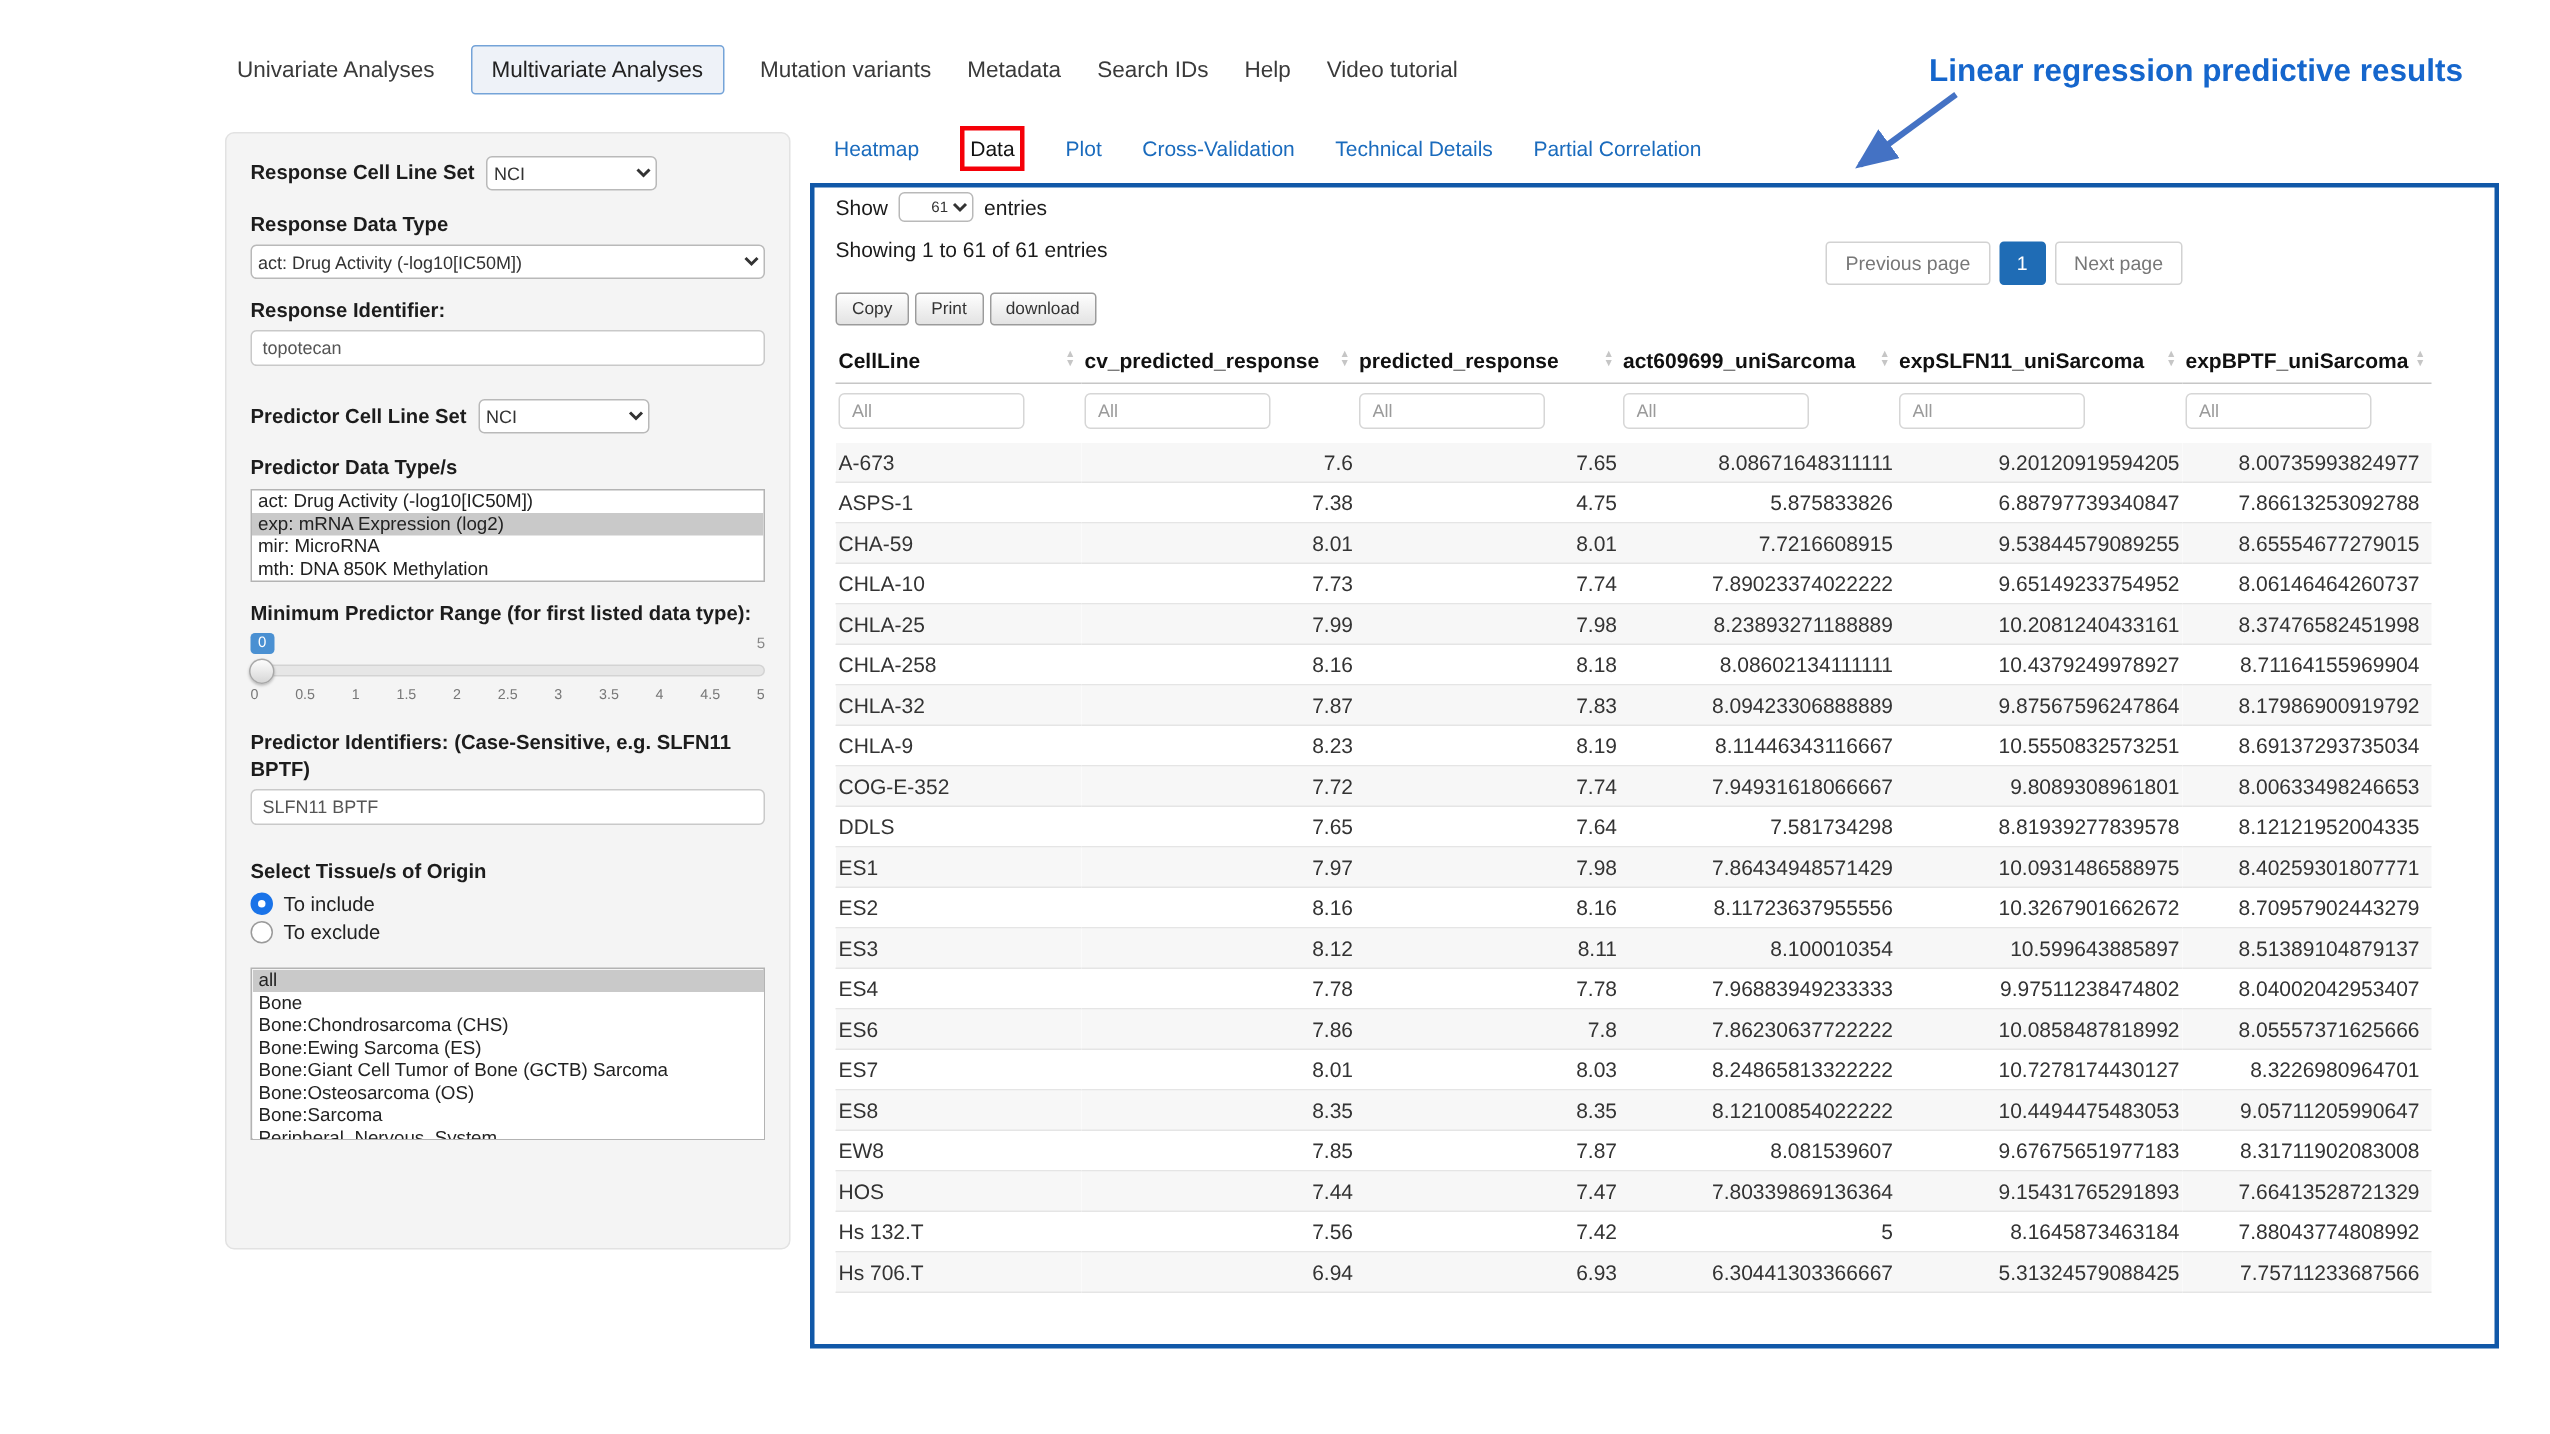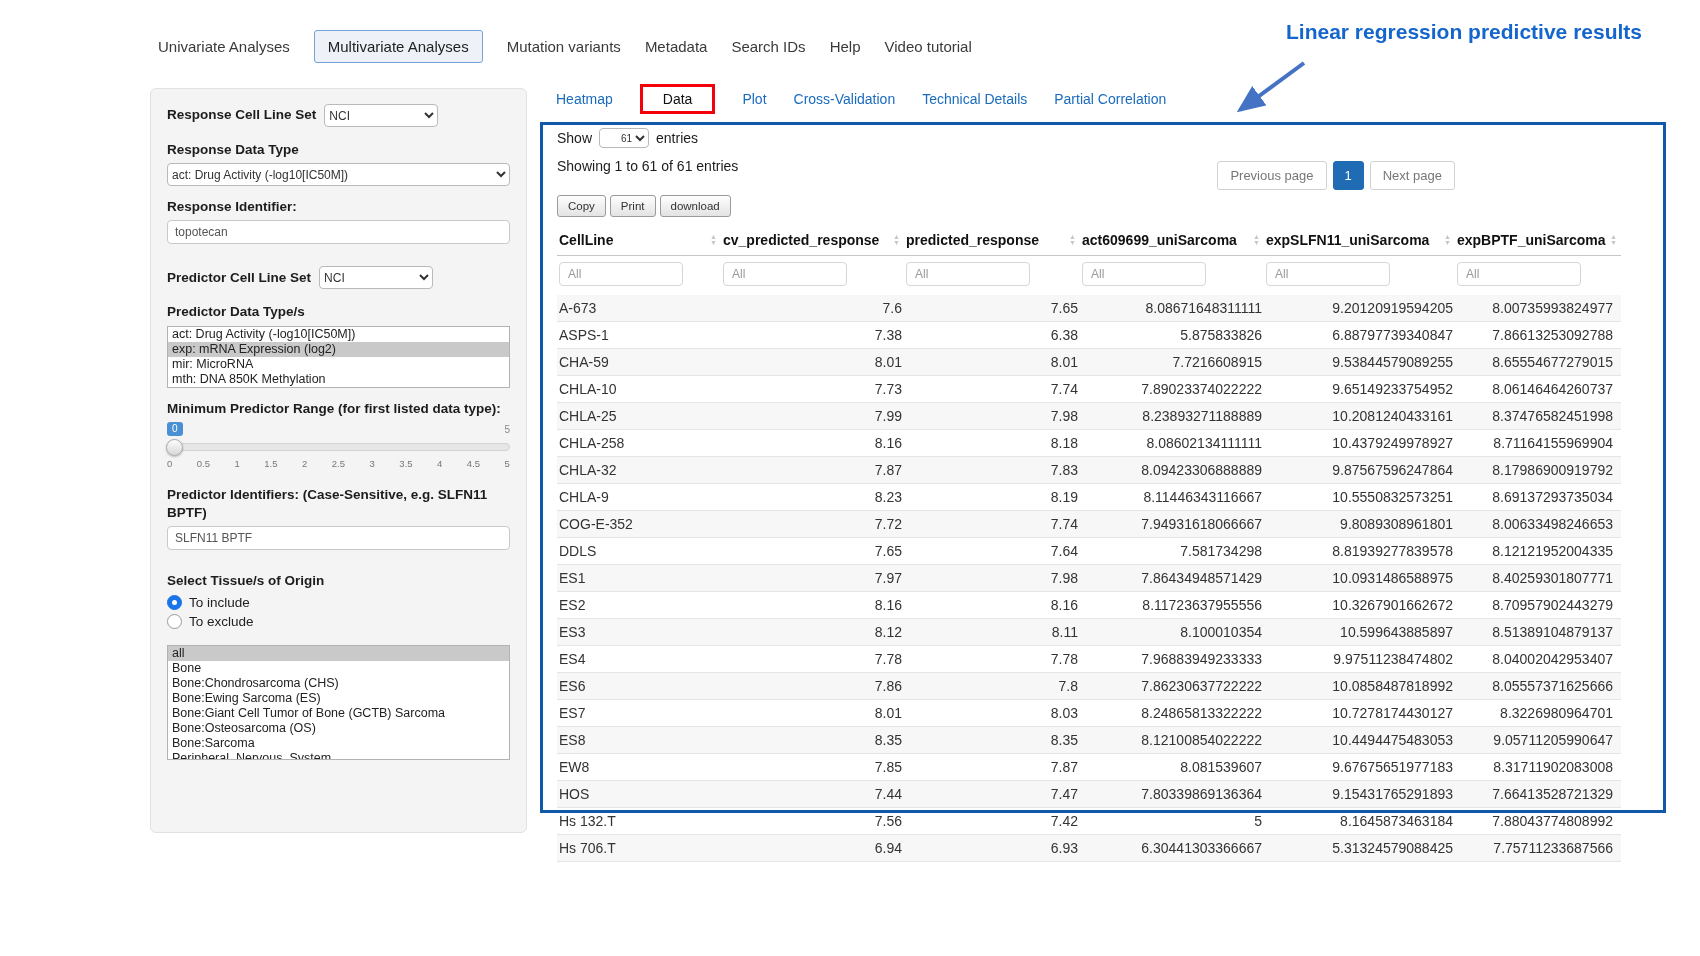--- a/index.html
+++ b/index.html
@@ -7,21 +7,21 @@
     width:1700px;height:956px;position:relative;overflow:hidden;
     background:#ffffff;
     font-family:"Liberation Sans","DejaVu Sans",sans-serif;
     color:#222;
   }
   
   .topnav{position:absolute;left:158px;top:30px;display:flex;align-items:center;gap:24px;}
   .nav-tab{font-size:15px;color:#3a3a3a;padding:7px 0;cursor:pointer;white-space:nowrap;}
   .nav-tab.active{border:1px solid #74a3d8;background:#eef2f8;border-radius:3px;padding:7px 13px;color:#222;}
   
-  .annotation{position:absolute;right:58px;top:20px;font-size:21px;font-weight:bold;color:#1566cc;}
+  .annotation{position:absolute;right:58px;top:36px;font-size:21px;font-weight:bold;color:#1566cc;}
   .annotation-arrow{position:absolute;left:1222px;top:58px;}
   
   .sidebar{position:absolute;left:150px;top:88px;width:377px;height:745px;
     background:#f4f4f4;border:1px solid #e2e2e2;border-radius:6px;box-sizing:border-box;
     padding:15px 16px;}
   .lbl{font-size:13.5px;font-weight:bold;color:#1c1c1c;margin-bottom:4px;line-height:1.35;}
   .field{margin-bottom:12px;}
   .field-row{display:flex;align-items:center;gap:8px;margin-bottom:14px;}
   .field-row .lbl{margin-bottom:0;}
   .gap-top{margin-top:22px;}
@@ -52,23 +52,23 @@
   .radio-row{display:flex;align-items:center;margin:4px 0;cursor:pointer;}
   .radio-circle{position:relative;width:13px;height:13px;border-radius:50%;border:1px solid #9a9a9a;
     background:#fff;margin-right:7px;flex:0 0 auto;}
   .radio-circle.checked{background:#1a73e8;border-color:#1a73e8;}
   .radio-circle.checked::after{content:'';position:absolute;left:4px;top:4px;width:5px;height:5px;
     border-radius:50%;background:#fff;}
   .radio-label{font-size:13.5px;color:#222;}
   
   .main-tab-bar{position:absolute;left:556px;top:84px;display:flex;align-items:center;gap:27px;}
   .main-tab{font-size:14px;color:#1a6bbd;cursor:pointer;white-space:nowrap;}
-  .main-tab.active{color:#111;border:3px solid #f50008;padding:4px 20px;background:#fff;}
-  
-  .panel{position:absolute;left:540px;top:122px;width:1126px;height:691px;box-sizing:border-box;
+  .main-tab.active{color:#111;border:3px solid #f50008;padding:4px 4px;background:#fff;}
+  
+  .panel{position:absolute;left:540px;top:122px;width:1126px;height:777px;box-sizing:border-box;
     border:3px solid #1158a8;background:#fff;}
   .show-row{position:absolute;left:14px;top:3px;display:flex;align-items:center;gap:7px;font-size:14px;color:#1b1b1b;}
   .entries-sel{width:50px;height:20px;font-size:10px;text-align:right;}
   .showing{position:absolute;left:14px;top:33px;font-size:14px;color:#1b1b1b;}
   .pagination{position:absolute;right:208px;top:36px;display:flex;align-items:center;gap:6px;}
   .page-btn{font-size:13px;color:#777;background:#fff;border:1px solid #d2d2d2;border-radius:3px;
     padding:6px 12px;font-family:inherit;cursor:pointer;}
   .page-btn.current{background:#1f6cb5;border-color:#1f6cb5;color:#fff;padding:6px 11px;}
   .dt-buttons{position:absolute;left:14px;top:70px;display:flex;gap:4px;}
   .dt-btn{font-size:11.5px;color:#333;border:1px solid #9b9b9b;border-radius:3px;
@@ -262,21 +262,21 @@
           <td class="cellline c0">A-673</td>
           <td class="num c1">7.6</td>
           <td class="num c2">7.65</td>
           <td class="num c3">8.08671648311111</td>
           <td class="num c4">9.20120919594205</td>
           <td class="num c5">8.00735993824977</td>
         </tr>
         <tr>
           <td class="cellline c0">ASPS-1</td>
           <td class="num c1">7.38</td>
-          <td class="num c2">6.38</td>
+          <td class="num c2">4.75</td>
           <td class="num c3">5.875833826</td>
           <td class="num c4">6.88797739340847</td>
           <td class="num c5">7.86613253092788</td>
         </tr>
         <tr>
           <td class="cellline c0">CHA-59</td>
           <td class="num c1">8.01</td>
           <td class="num c2">8.01</td>
           <td class="num c3">7.7216608915</td>
           <td class="num c4">9.53844579089255</td>

